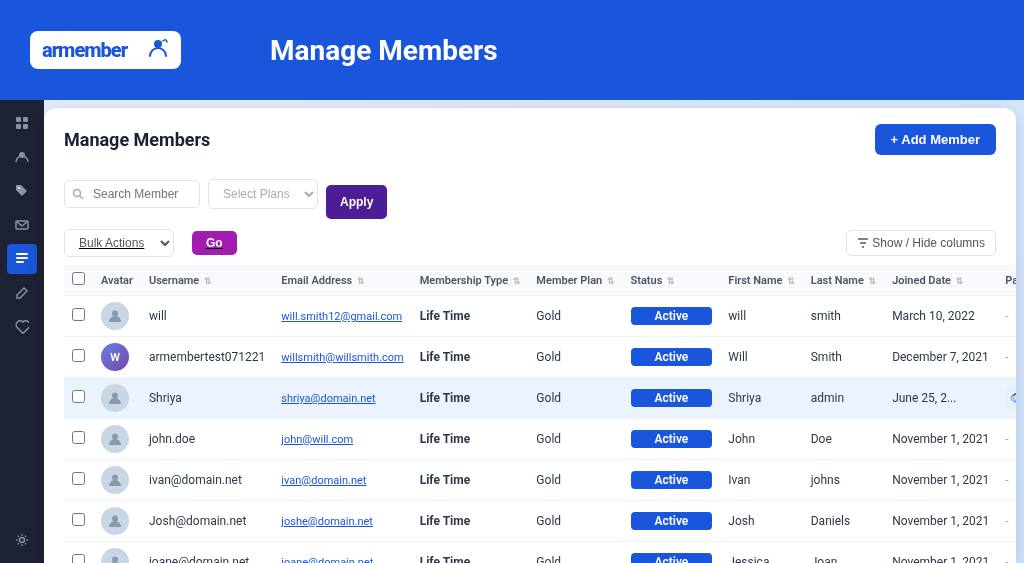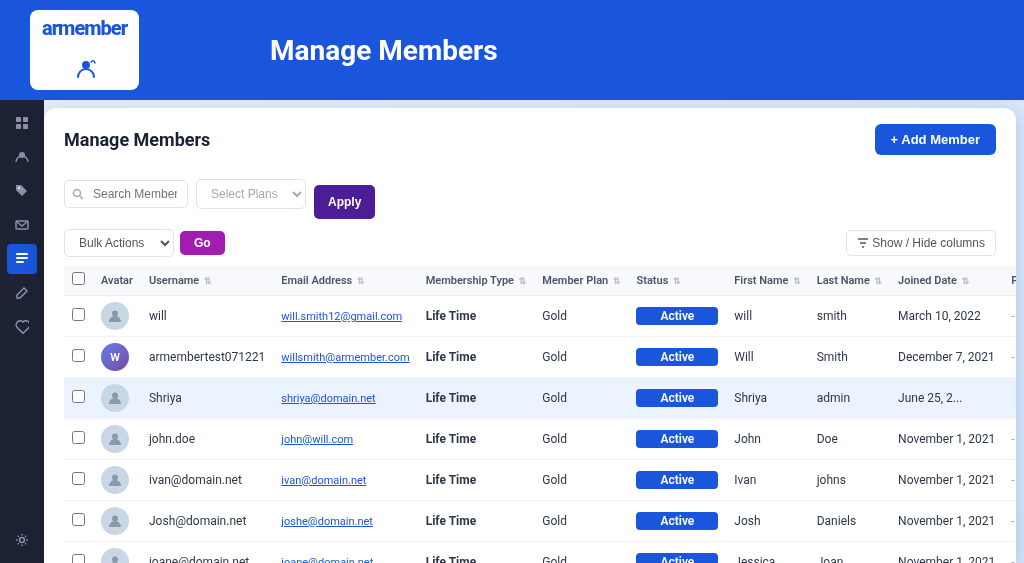--- a/index.html
+++ b/index.html
@@ -126,21 +126,21 @@
       position: absolute;
       left: 8px;
       color: #aaa;
     }
     .search-input {
       border: 1px solid #dde2ec;
       border-radius: 5px;
       padding: 6px 10px 6px 28px;
       font-size: 12px;
       color: #aaa;
-      width: 124px;
+      width: 136px;
       outline: none;
     }
     .select-plans {
       border: 1px solid #dde2ec;
       border-radius: 5px;
       padding: 6px 10px;
       font-size: 12px;
       color: #aaa;
       background: white;
       outline: none;
@@ -157,21 +157,21 @@
       cursor: pointer;
       margin-top: 16px;
     }
     
     .bulk-bar {
       display: flex;
       align-items: center;
       justify-content: space-between;
       margin-bottom: 8px;
     }
-    .bulk-left { display: flex; align-items: center; gap: 6px; }
+    .bulk-left { display: flex; align-items: center; gap: 18px; text-decoration: underline; }
     .bulk-select {
       border: 1px solid #dde2ec;
       border-radius: 5px;
       padding: 5px 10px;
       font-size: 12px;
       color: #555;
       background: white;
       outline: none;
       min-width: 110px;
     }
@@ -294,21 +294,21 @@
     input[type="checkbox"] { width: 13px; height: 13px; cursor: pointer; }
   </style>
 </head>
 <body>
 
 <div class="outer-wrapper">
 
   <div class="top-header">
     <div class="logo-area">
       <div class="logo-container">
-        <span style="background:white;padding:6px 12px;border-radius:8px;display:flex;align-items:center;gap:18px;flex-direction:column;">
+        <span style="background:white;padding:6px 12px;border-radius:8px;display:flex;align-items:center;gap:18px;">
           <span style="color:#1a56db;font-size:20px;font-weight:800;letter-spacing:-1px;">arm<span style="color:#1a56db;">embe</span><span style="color:#1a56db;">r</span></span>
           <span style="display:inline-block;margin-left:2px;">
             <svg width="22" height="22" viewBox="0 0 22 22" fill="none">
               <circle cx="11" cy="7" r="4" fill="#1a56db"></circle>
               <path d="M3 19c0-4.4 3.6-8 8-8s8 3.6 8 8" stroke="#1a56db" stroke-width="2" fill="none" stroke-linecap="round"></path>
               <path d="M16 4 Q19 1 20 5" stroke="#1a56db" stroke-width="1.5" fill="none" stroke-linecap="round"></path>
             </svg>
           </span>
         </span>
       </div>
@@ -443,21 +443,21 @@
               <td>smith</td>
               <td>March 10, 2022</td>
               <td><span class="dash">-</span></td>
             </tr>
             <tr>
               <td><input type="checkbox" style=""></td>
               <td>
                 <div class="avatar-img">W</div>
               </td>
               <td>armembertest071221</td>
-              <td><a class="email-link" href="#">willsmith@armember.com</a></td>
+              <td><a class="email-link" href="#">willsmith@willsmith.com</a></td>
               <td><span class="bold-text">Life Time</span></td>
               <td>Gold</td>
               <td><span class="badge-active">Active</span></td>
               <td>Will</td>
               <td>Smith</td>
               <td>December 7, 2021</td>
               <td><span class="dash">-</span></td>
             </tr>
             <tr class="highlighted">
               <td><input type="checkbox" style=""></td>

